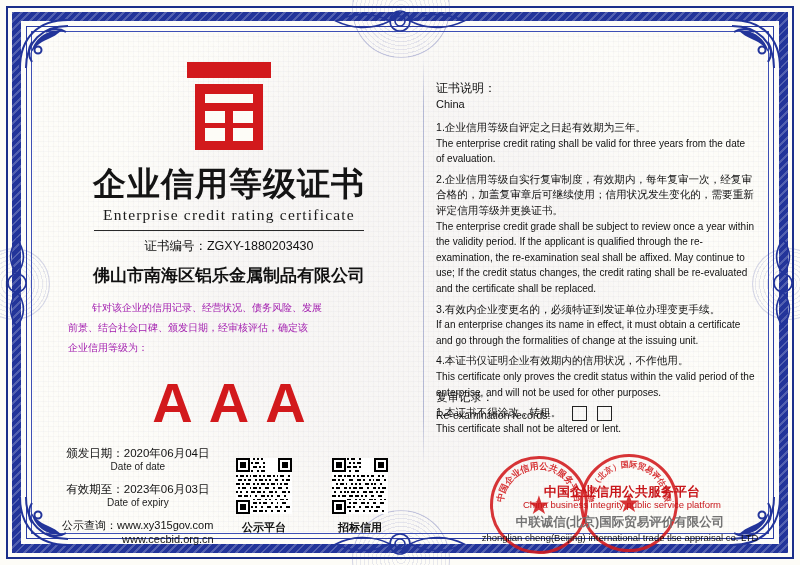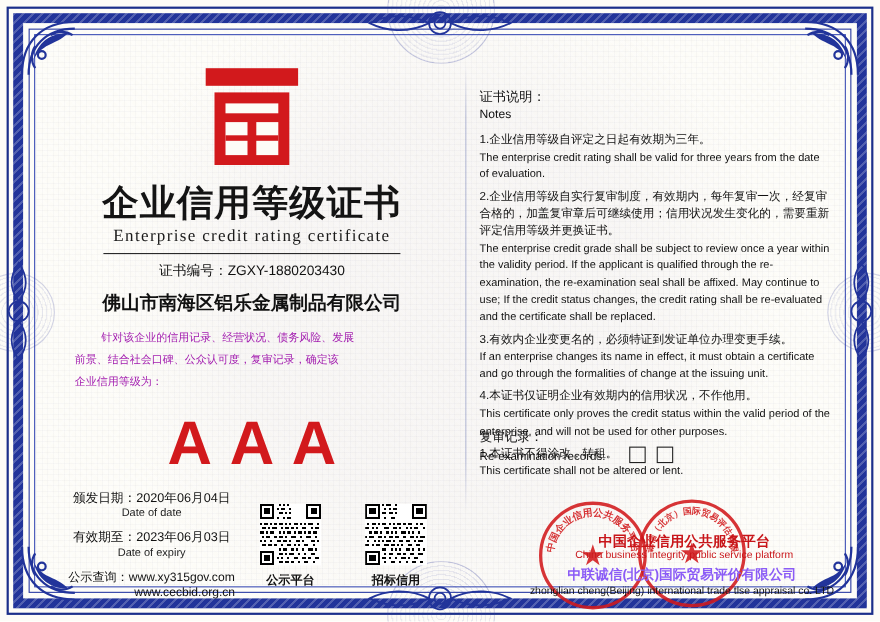--- a/index.html
+++ b/index.html
@@ -332,21 +332,21 @@
     font-weight: normal;
     color: #c8161a;
   }
   .issuer-cn {
     position: absolute;
     left: 410px; top: 474px;
     width: 340px;
     text-align: center;
     font-size: 12.5px;
     font-weight: bold;
-    color: #8b5cf6;
+    color: #737373;
   }
   .issuer-en {
     position: absolute;
     left: 400px; top: 492px;
     width: 360px;
     text-align: center;
     font-size: 9.5px;
     color: #111;
   }
 </style>
@@ -470,21 +470,21 @@
       </div>
 
       <div class="title-cn">企业信用等级证书</div>
       <div class="title-en">Enterprise credit rating certificate</div>
       <div class="title-rule"></div>
       <div class="cert-no">证书编号：ZGXY-1880203430</div>
       <div class="company">佛山市南海区铝乐金属制品有限公司</div>
 
       <div class="body-text">
         <span class="indent"></span><span>针对该企业的信用记录、经营状况、债务风险、发展</span><br>
-        <span>前景、结合社会口碑、公众认可度，复审记录，确定该</span><br>
+        <span>前景、结合社会口碑、颁发日期，经审核评估，确定该</span><br>
         <span>企业信用等级为：</span>
       </div>
 
       <div class="grade">AAA</div>
 
       <div class="dates">
         <div class="date-row">
           <div class="cn">颁发日期：2020年06月04日</div>
           <div class="en">Date of date</div>
         </div>
@@ -731,21 +731,21 @@
           </div>
           <div class="qr-cap">招标信用</div>
         </div>
       </div>
     </div>
 
     <div class="divider"></div>
 
     <div class="col-right">
       <div class="notes-head-cn">证书说明：</div>
-      <div class="notes-head-en">Notes</div>
+      <div class="notes-head-en">China</div>
 
       <div class="notes">
         <div class="blk">
           <p class="cn">1.企业信用等级自评定之日起有效期为三年。</p>
           <p class="en">The enterprise credit rating shall be valid for three years from the date of evaluation.</p>
         </div>
         <div class="blk">
           <p class="cn">2.企业信用等级自实行复审制度，有效期内，每年复审一次，经复审合格的，加盖复审章后可继续使用；信用状况发生变化的，需要重新评定信用等级并更换证书。</p>
           <p class="en">The enterprise credit grade shall be subject to review once a year within the validity period. If the applicant is qualified through the re-examination, the re-examination seal shall be affixed. May continue to use; If the credit status changes, the credit rating shall be re-evaluated and the certificate shall be replaced.</p>
         </div>

